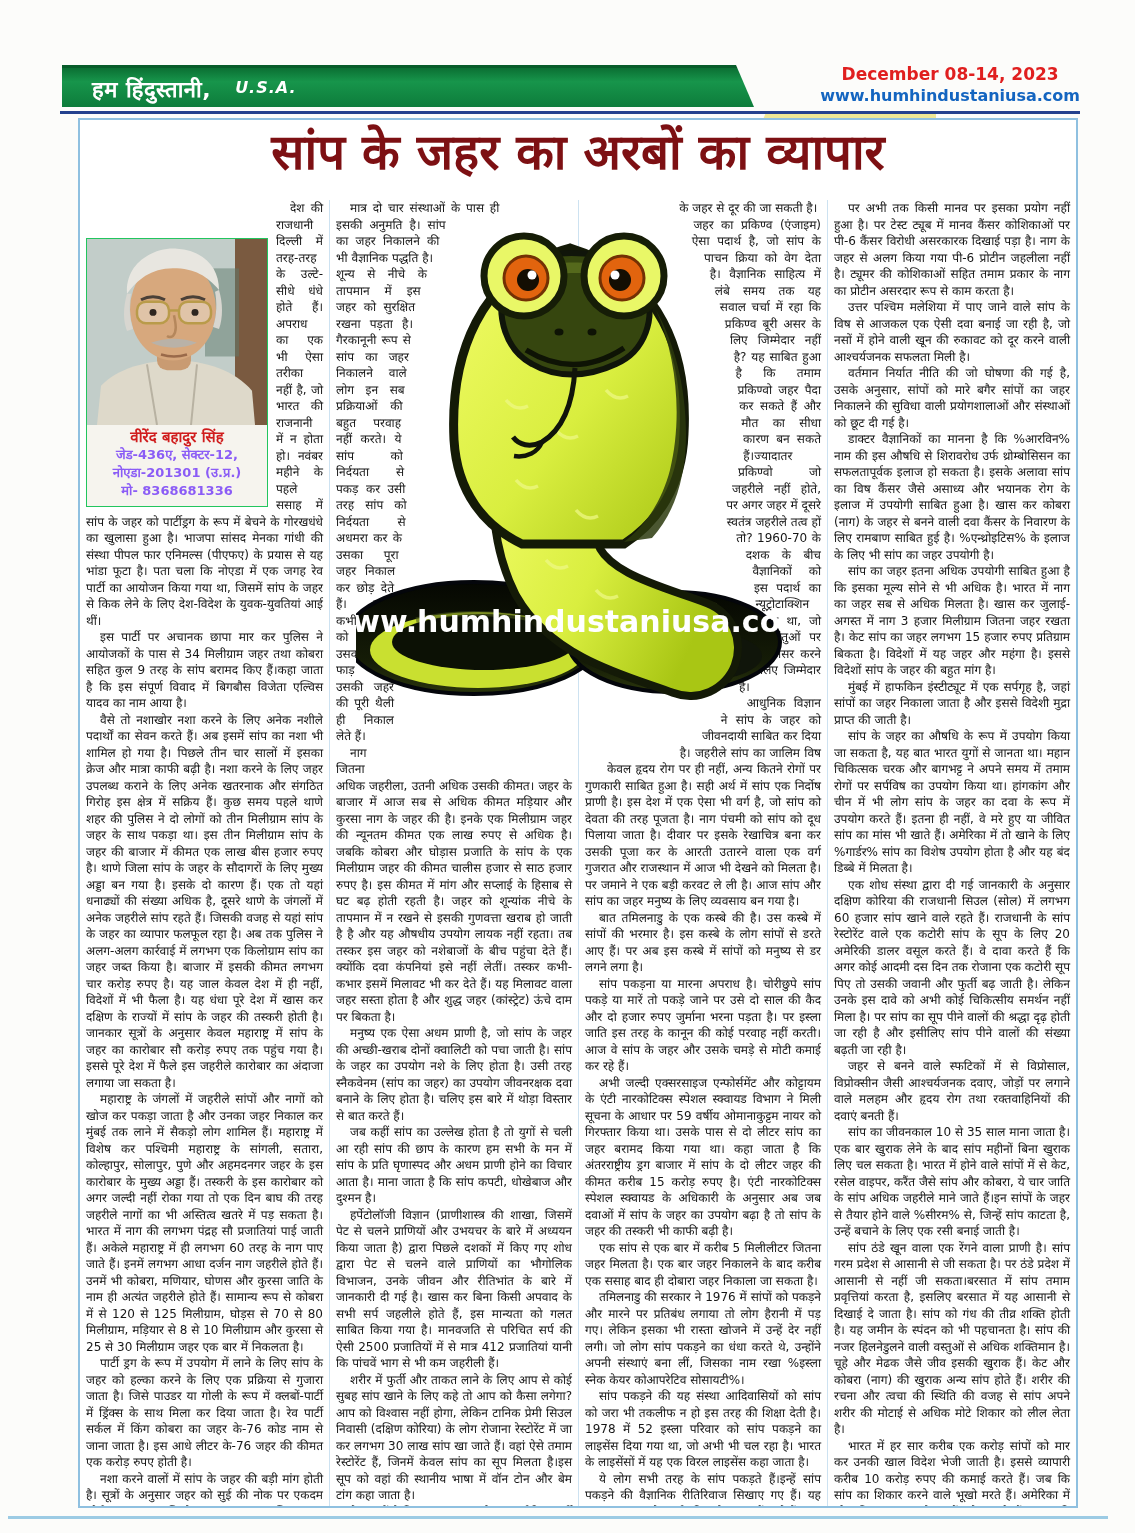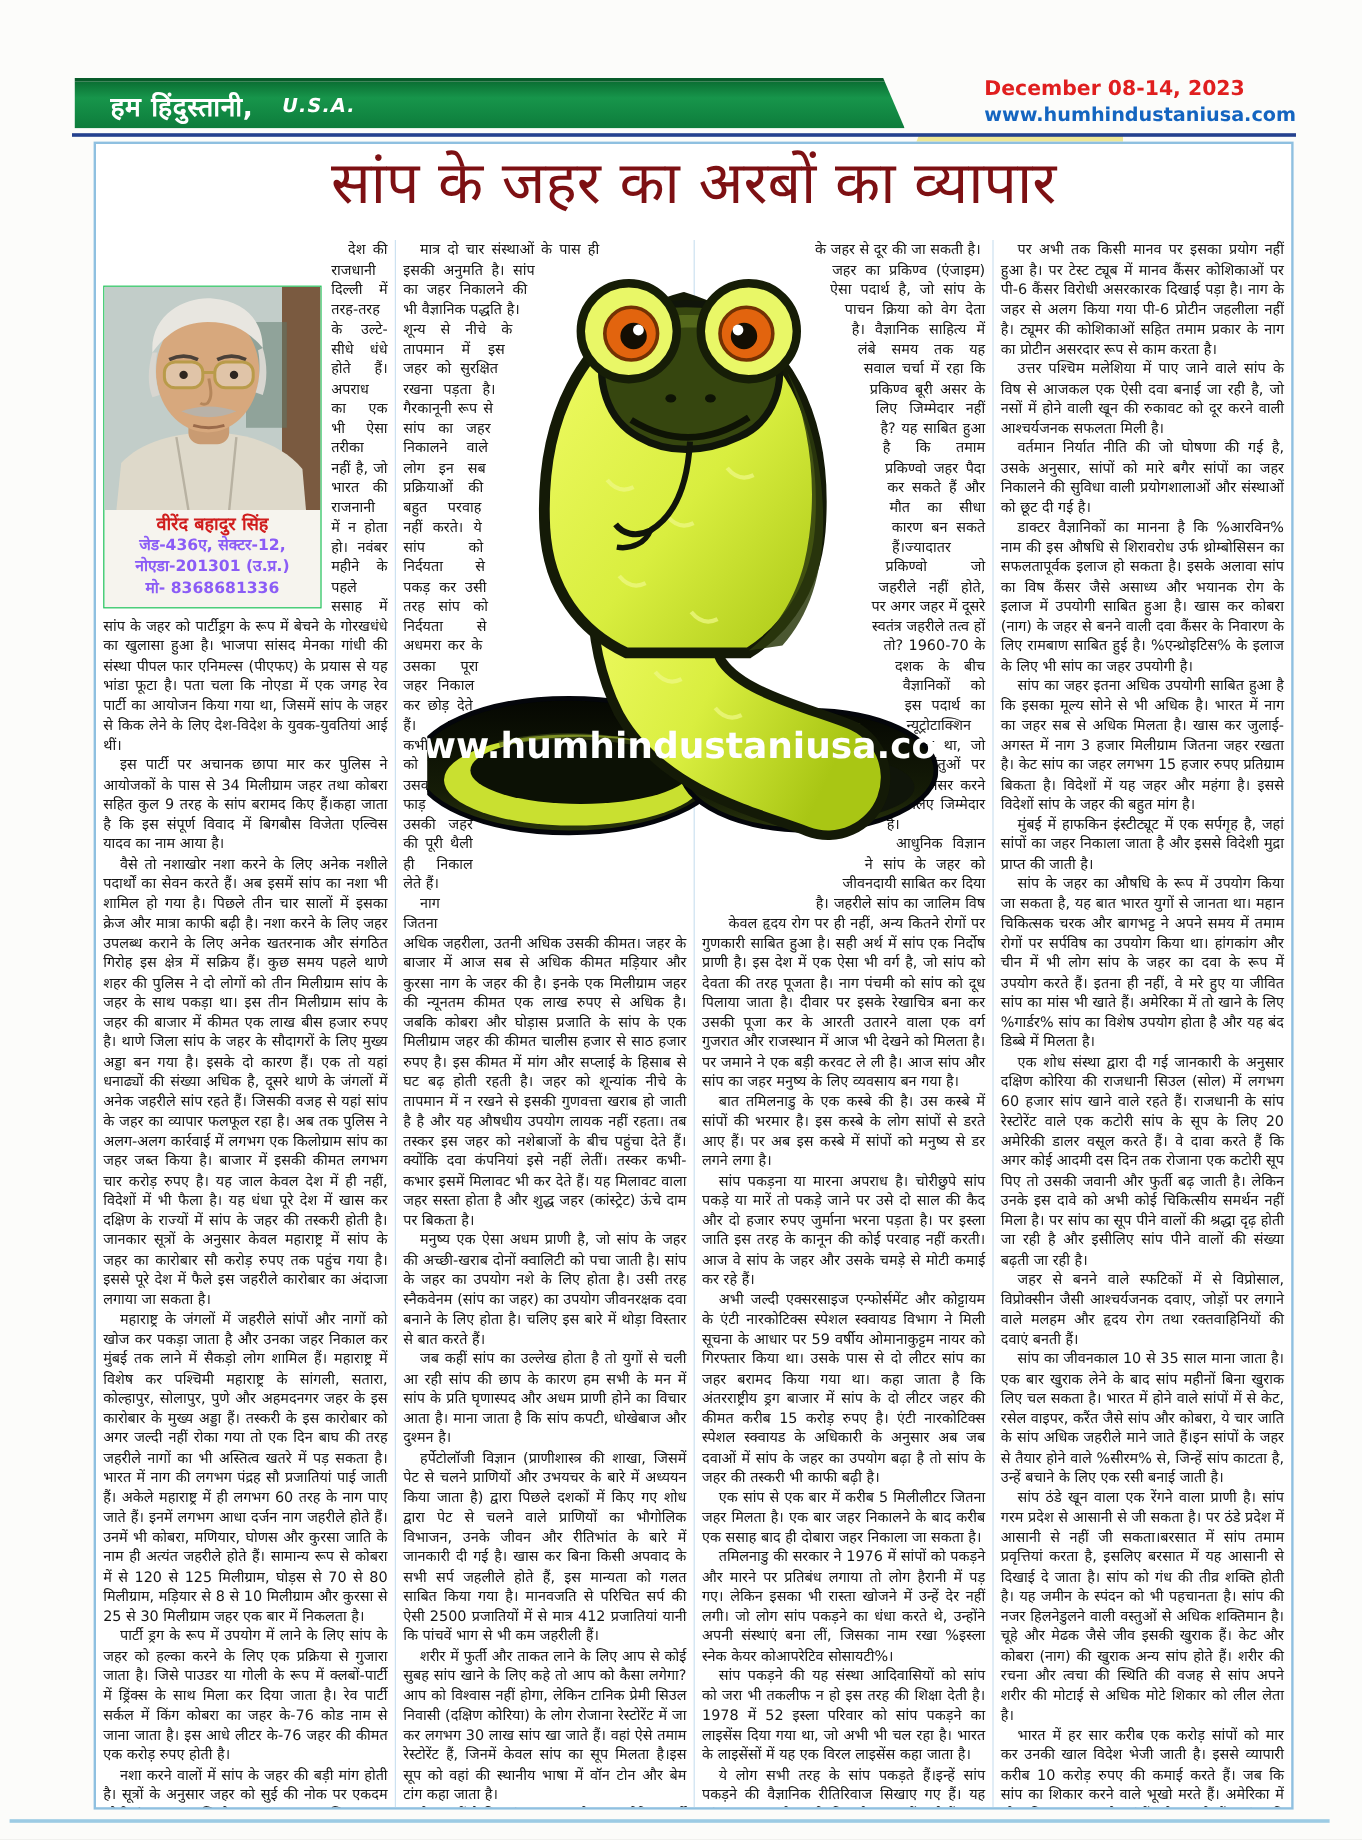--- a/index.html
+++ b/index.html
@@ -13,28 +13,28 @@
             background:linear-gradient(#0b6f33,#17954b 35%,#0d7c3b);
             clip-path:polygon(0 0,674px 0,692px 100%,0 100%);
             color:#fff;display:flex;align-items:center;padding-left:30px;box-sizing:border-box;
             border-top:3px solid #085c2a;}
   .masthead-title{font-size:22px;font-weight:bold;letter-spacing:.5px;}
   .masthead-usa{font-size:16px;font-weight:bold;font-style:italic;margin-left:24px;letter-spacing:1px;}
   .page-tab{position:absolute;left:690px;top:3px;width:186px;height:42px;background:#efe795;
             clip-path:polygon(16px 0,100% 0,100% 100%,0 100%);
             display:flex;align-items:center;justify-content:center;
             font-size:27px;font-weight:bold;color:#101010;margin-top:47px;}
-  .header-right{position:absolute;right:0;top:2px;text-align:left;line-height:21px;}
+  .header-right{position:absolute;right:0;top:2px;text-align:center;line-height:21px;}
   .date-line{color:#e01f1f;font-weight:bold;font-size:17px;}
   .website-line{color:#1465c0;font-weight:bold;font-size:16px;}
 
   
   .article-frame{position:absolute;left:78px;top:118px;width:1000px;height:1390px;
                  border:2px solid #8fc0e0;box-sizing:border-box;background:#fff;}
-  .headline{margin:2px 6px 16px;text-align:center;color:#7d1013;font-size:49px;font-weight:normal;
+  .headline{margin:2px 6px 16px;text-align:center;color:#7d1013;font-size:49px;font-weight:bold;
             line-height:62px;letter-spacing:0;white-space:nowrap;overflow:hidden;}
   .body-cols{display:flex;height:1306px;overflow:hidden;margin-top:4px;}
   .col{width:249px;box-sizing:border-box;padding:0 6px;height:100%;overflow:hidden;
        text-align:justify;font-size:12px;line-height:16.5px;color:#161616;}
   .col + .col{border-left:1px solid #cde2f1;}
   p.para{margin:0;text-indent:14px;}
 
   
   .photo-block{float:left;width:182px;margin:38px 8px 6px 0;border:1px solid #22c55e;
                background:#f6f4ee;box-sizing:border-box;}

